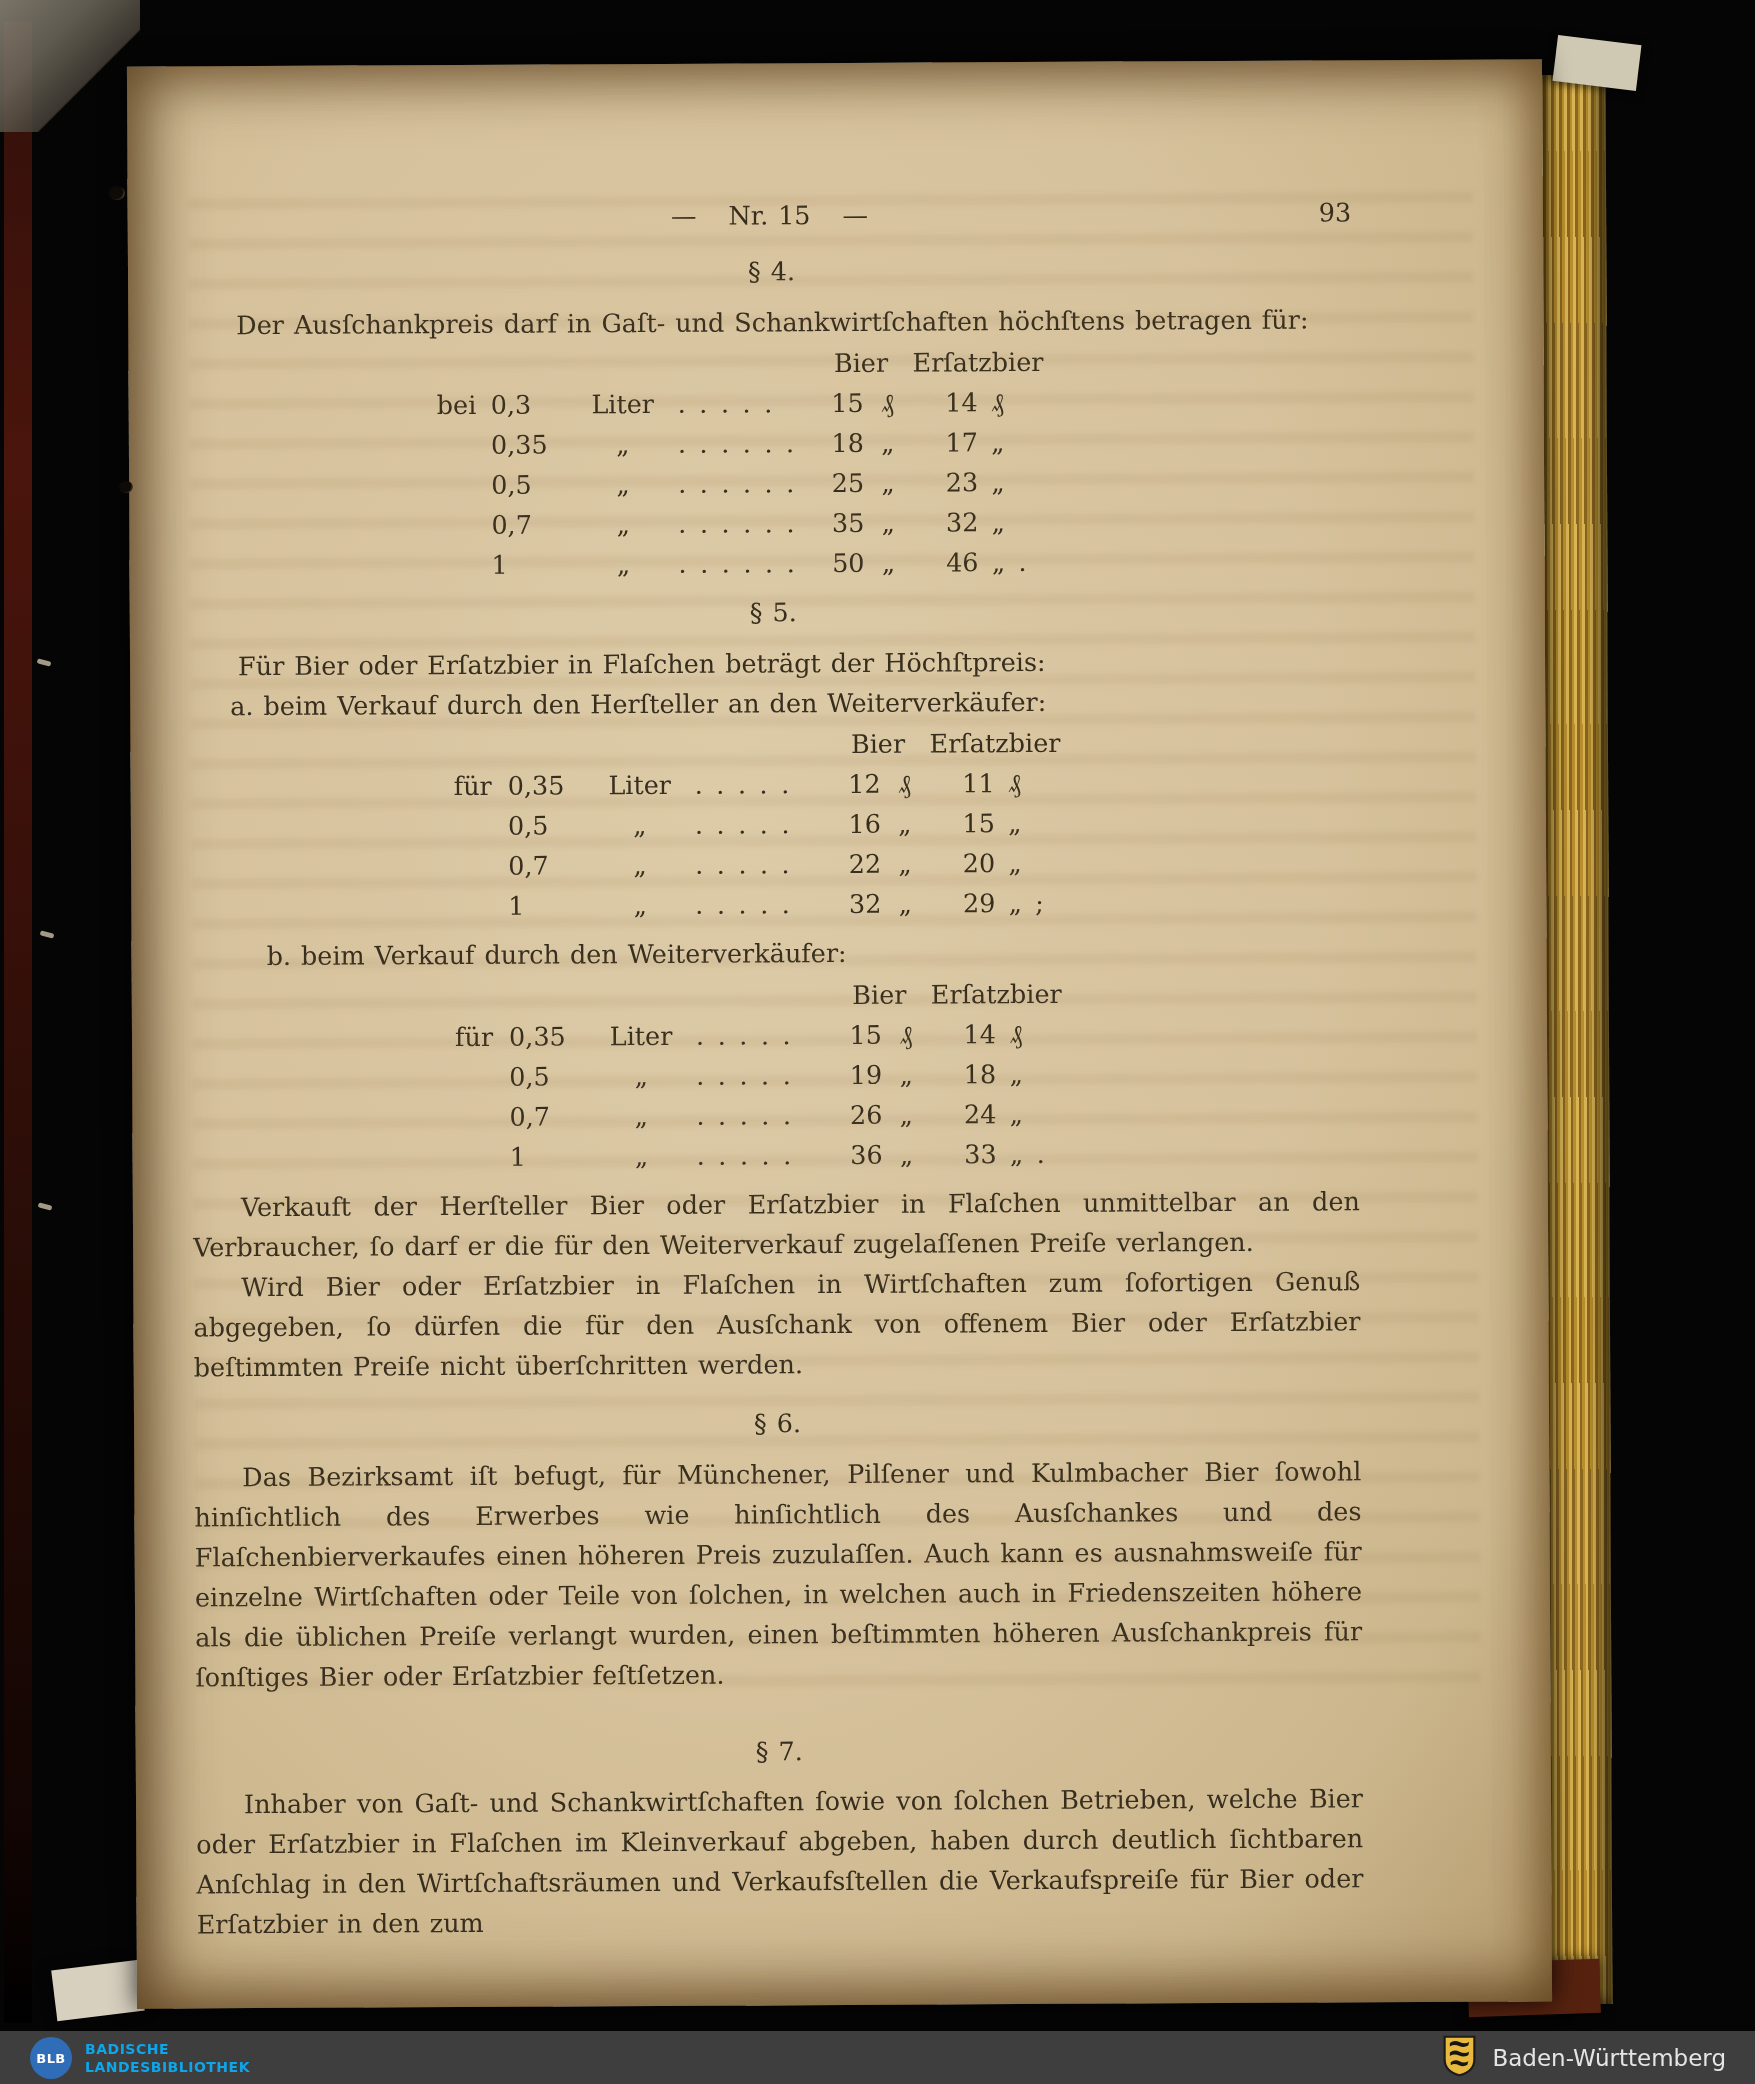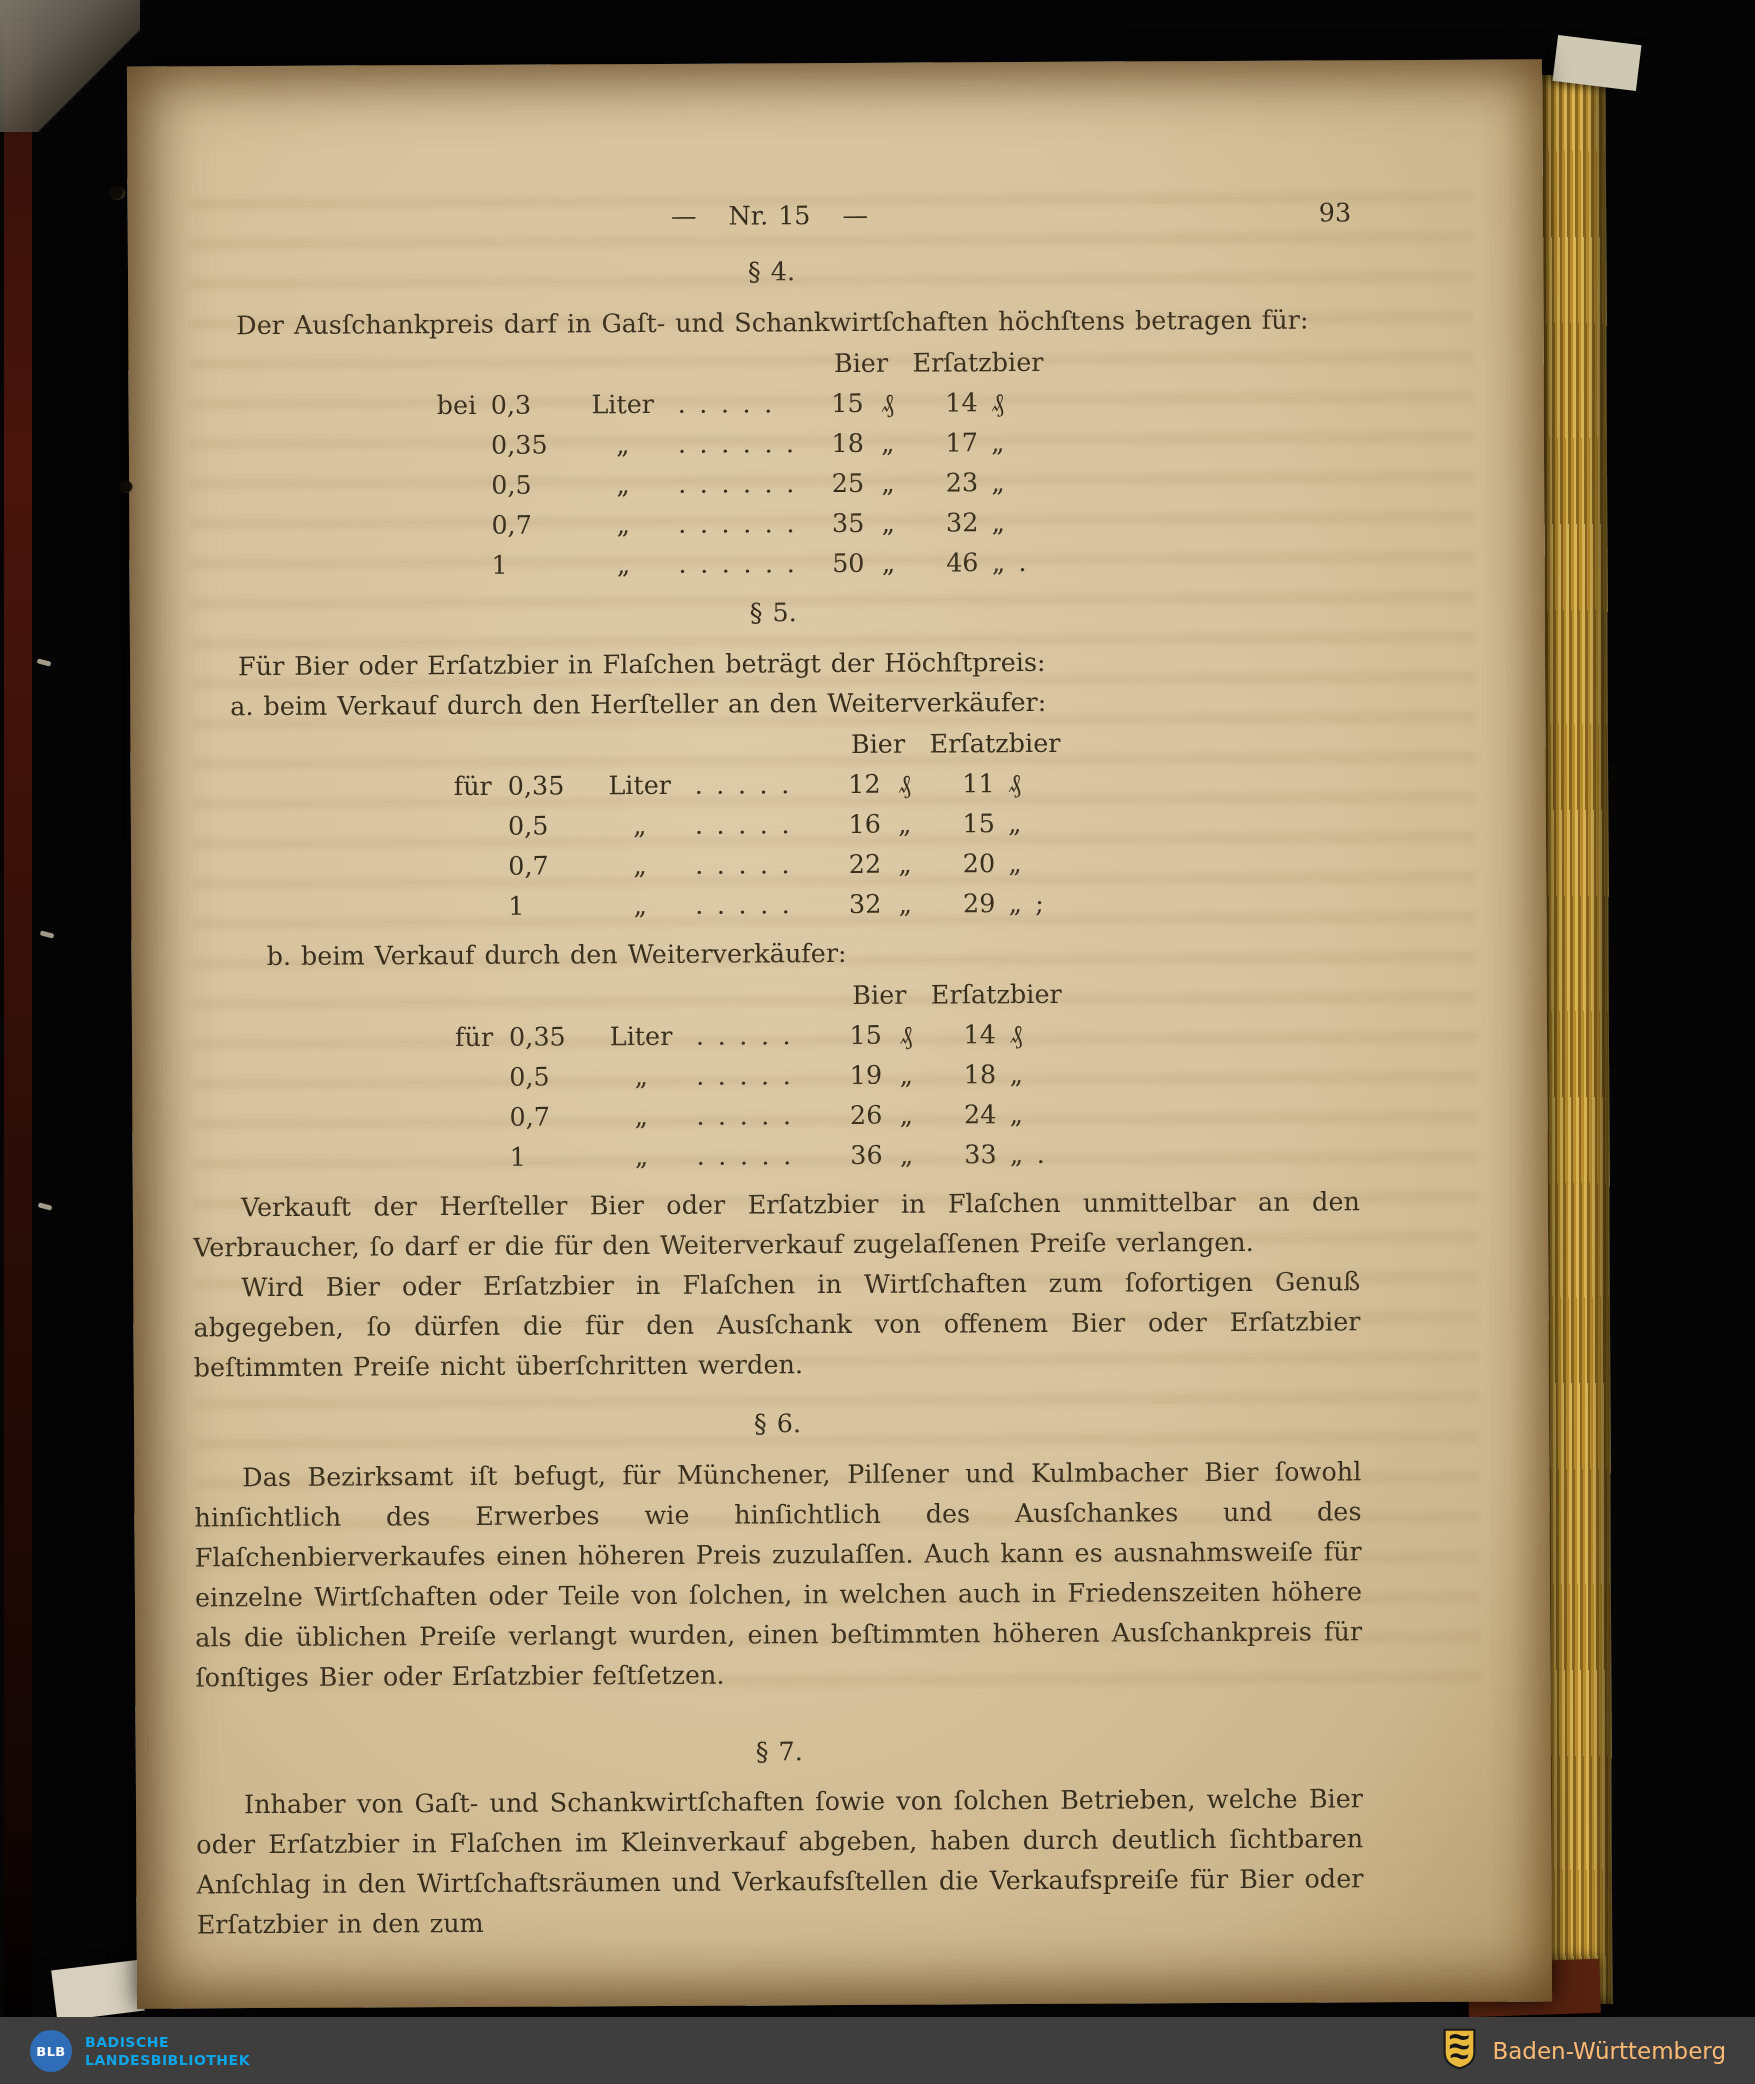--- a/index.html
+++ b/index.html
@@ -59,28 +59,28 @@
   .c-dots{width:132px;letter-spacing:1.8px;white-space:nowrap;overflow:hidden;}
   .c-val1{width:54px;text-align:right;}
   .c-u1{width:48px;text-align:center;}
   .c-val2{width:66px;text-align:right;}
   .c-u2{width:40px;text-align:center;}
   .c-tail{width:22px;}
   .c-bier{width:103px;text-align:center;}
   .c-ersatz{width:114px;text-align:center;}
 
   
-  #footer{position:absolute;left:0;bottom:0;width:100%;height:68px;background:#3e3e3e;
+  #footer{position:absolute;left:0;bottom:0;width:100%;height:54px;background:#3e3e3e;
     display:flex;align-items:center;justify-content:space-between;padding:4px 30px;box-sizing:border-box;
     font-family:"DejaVu Sans",sans-serif;z-index:6;}
   .f-left{display:flex;align-items:center;gap:13px;}
   .blb-circle{width:42px;height:42px;border-radius:50%;background:#2f6db8;color:#fff;
     display:flex;align-items:center;justify-content:center;font-weight:bold;font-size:13px;letter-spacing:0.4px;}
   .lib-name{color:#0ea5e9;font-weight:bold;font-size:14px;letter-spacing:0.5px;line-height:1.3;}
-  .f-right{display:flex;align-items:center;gap:15px;color:#fdba74;font-size:23px;justify-content:center;}
+  .f-right{display:flex;align-items:center;gap:15px;color:#e5e5e5;font-size:23px;justify-content:center;}
 </style>
 </head>
 <body>
 
 <div id="screen">
 
   <div class="cover-left"></div>
   <div class="tape-topleft"></div>
   <div class="stitch" style="left:37px;top:660px;"></div>
   <div class="stitch" style="left:40px;top:932px;"></div>

